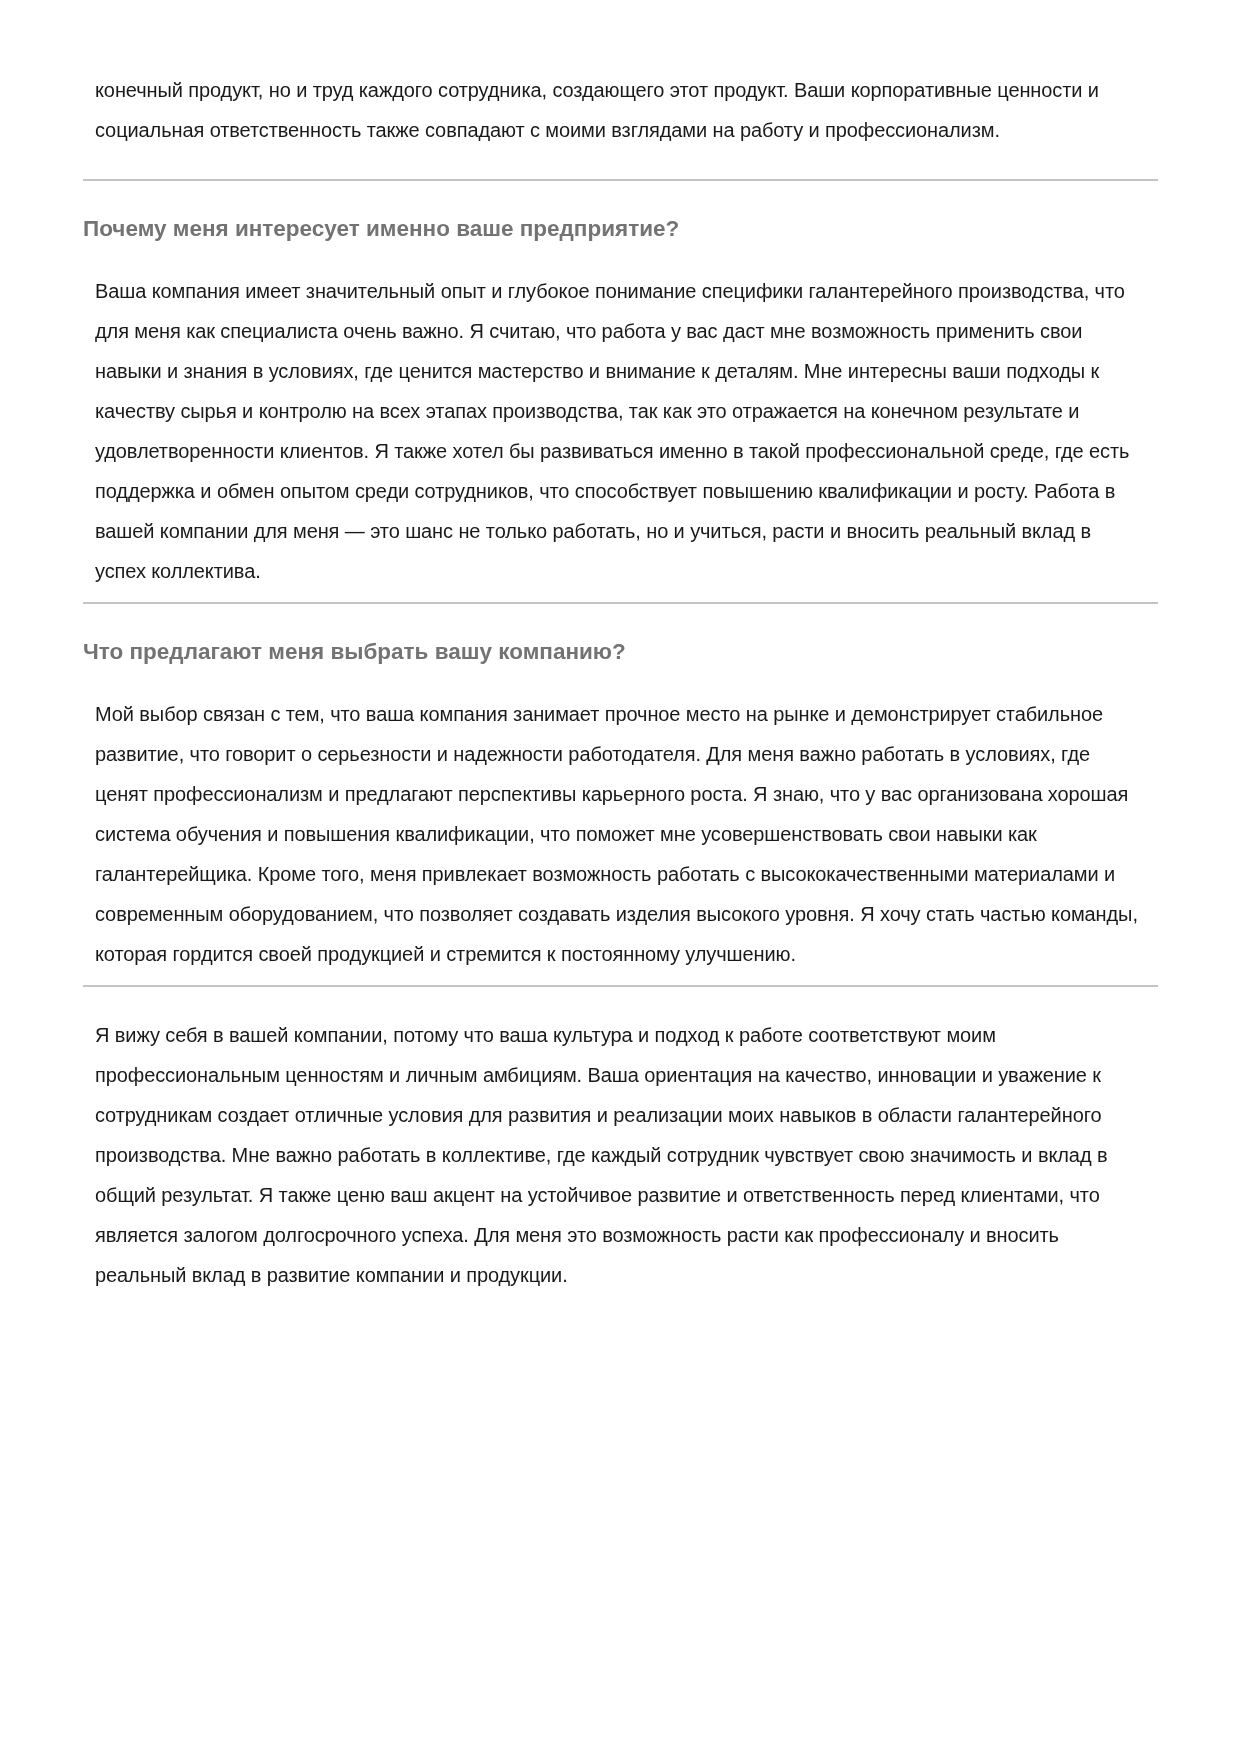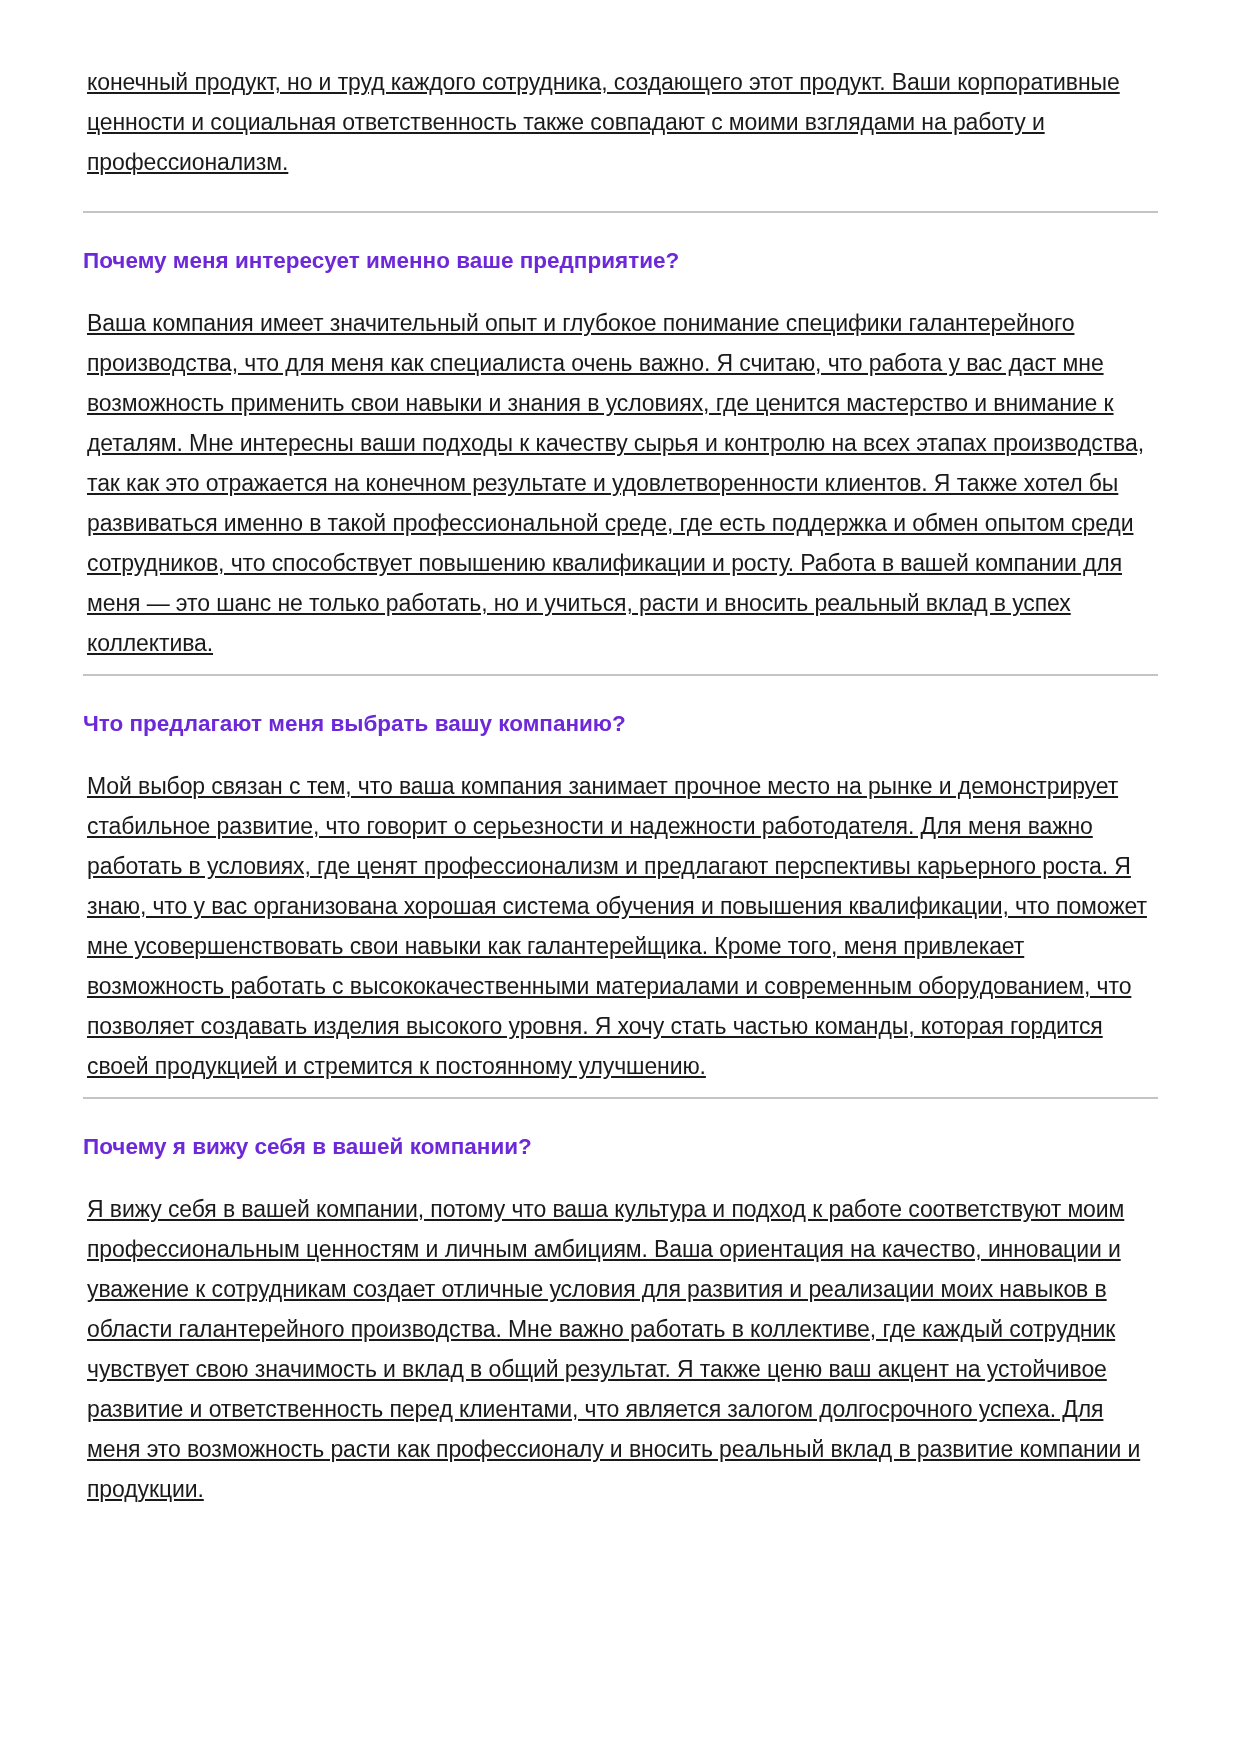--- a/index.html
+++ b/index.html
@@ -15,38 +15,37 @@
       font-family: "Liberation Sans", "DejaVu Sans", sans-serif;
       color: #1a1a1a;
     }
     .page {
       position: absolute;
       left: 83px;
       top: 58px;
       width: 1075px;
     }
     .para {
-      font-size: 23px;
+      font-size: 20px;
       line-height: 40px;
-      margin: 4px;
+      margin: 12px;
       letter-spacing: -0.1px;
-      text-decoration: underline;
     }
     .divider {
       height: 0;
       border: none;
       border-top: 2px solid #c4c4c4;
       margin: 0;
     }
     .heading {
       font-size: 22.5px;
       font-weight: bold;
       margin: 0;
       line-height: 40px;
-      color: #6d28d9;
+      color: #737373;
     }
     .section-intro { margin-bottom: 29px; }
     .sec1-div { margin-bottom: 28px; }
     .head-gap { margin-bottom: 22px; }
     .sec-para-gap { margin-bottom: 11px; }
     .sec-div-gap { margin-bottom: 28px; }
   </style>
 </head>
 <body>
 
@@ -60,16 +59,15 @@
   </section>
   <hr class="divider sec-div-gap">
 
   <section>
     <h2 class="heading head-gap">Что предлагают меня выбрать вашу компанию?</h2>
     <p class="para sec-para-gap">Мой выбор связан с тем, что ваша компания занимает прочное место на рынке и демонстрирует стабильное развитие, что говорит о серьезности и надежности работодателя. Для меня важно работать в условиях, где ценят профессионализм и предлагают перспективы карьерного роста. Я знаю, что у вас организована хорошая система обучения и повышения квалификации, что поможет мне усовершенствовать свои навыки как галантерейщика. Кроме того, меня привлекает возможность работать с высококачественными материалами и современным оборудованием, что позволяет создавать изделия высокого уровня. Я хочу стать частью команды, которая гордится своей продукцией и стремится к постоянному улучшению.</p>
   </section>
   <hr class="divider sec-div-gap">
 
   <section>
-    <h2 class="heading head-gap">Почему я вижу себя в вашей компании?</h2>
     <p class="para">Я вижу себя в вашей компании, потому что ваша культура и подход к работе соответствуют моим профессиональным ценностям и личным амбициям. Ваша ориентация на качество, инновации и уважение к сотрудникам создает отличные условия для развития и реализации моих навыков в области галантерейного производства. Мне важно работать в коллективе, где каждый сотрудник чувствует свою значимость и вклад в общий результат. Я также ценю ваш акцент на устойчивое развитие и ответственность перед клиентами, что является залогом долгосрочного успеха. Для меня это возможность расти как профессионалу и вносить реальный вклад в развитие компании и продукции.</p>
   </section>
 </div>
 
 </body></html>

